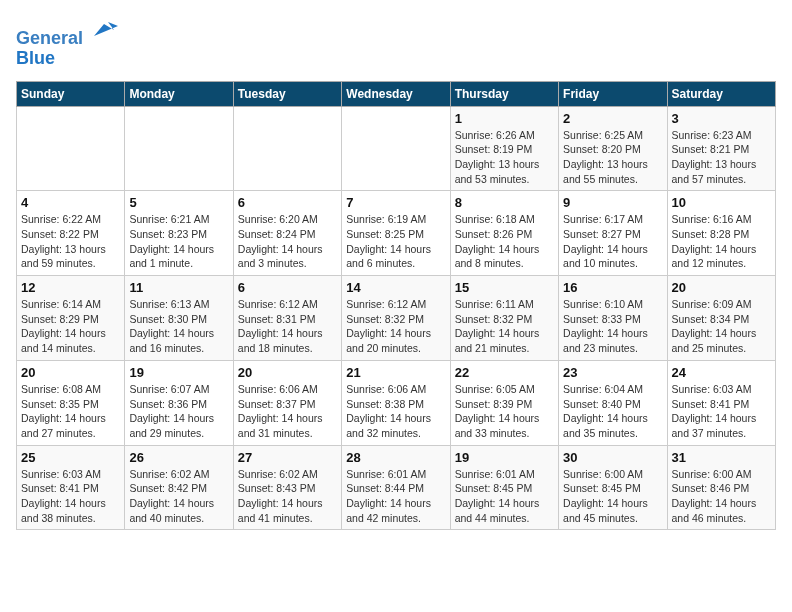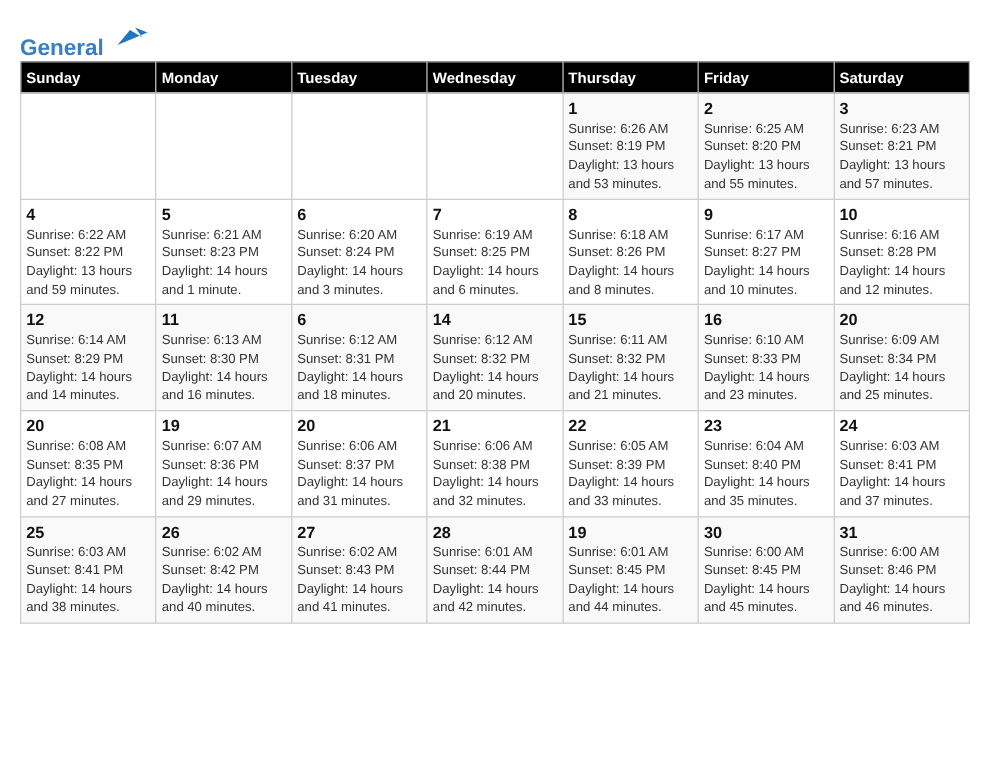--- a/index.html
+++ b/index.html
@@ -7,20 +7,21 @@
       font-family: Arial, sans-serif;
       background: #fff;
       width: 792px;
       min-height: 612px;
       padding: 16px;
     }
     .header {
       display: flex;
       justify-content: space-between;
       align-items: flex-end;
+      margin-bottom: 12px;
     }
     .logo {
       display: flex;
       align-items: center;
     }
     .logo-text {
       font-size: 18px;
       font-weight: bold;
       color: #1a3a5c;
       line-height: 1.1;
@@ -44,21 +45,21 @@
     .subtitle {
       font-size: 15px;
       color: #333;
     }
     table {
       width: 100%;
       border-collapse: collapse;
       font-size: 11px;
     }
     thead tr th {
-      background-color: #000000;
+      background-color: #0c4a6e;
       color: #fff;
       padding: 5px 4px;
       text-align: left;
       font-size: 12px;
       border: 1px solid #aaa;
     }
     tbody tr td {
       border: 1px solid #ccc;
       vertical-align: top;
       padding: 4px;
@@ -88,20 +89,23 @@
 <body>
 
 <div class="header">
   <div class="logo">
     <div>
       <div class="logo-text">
         <span>General</span>
         <svg class="logo-icon" viewBox="0 0 28 28" xmlns="http://www.w3.org/2000/svg">
           <polygon points="4,20 14,8 24,14 18,6 28,10" fill="#2176c4"></polygon>
         </svg>
+      </div>
+      <div class="logo-text">
+        <span style="color:#2176c4;">Blue</span>
       </div>
     </div>
   </div>
   <div class="title-block">
     <div class="month-title"></div>
     <div class="subtitle"></div>
   </div>
 </div>
 
 <table>

